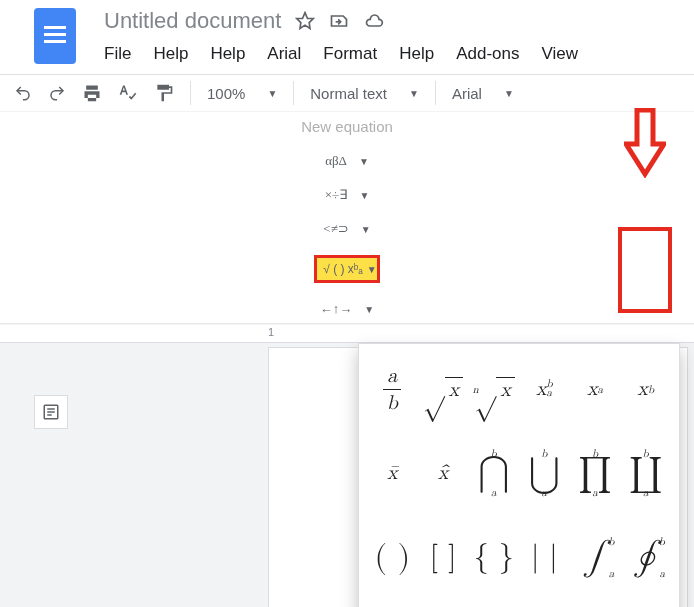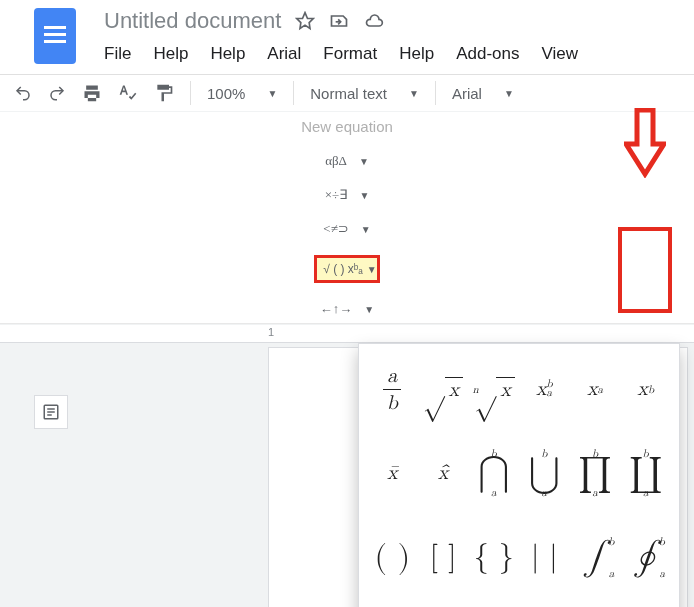--- a/index.html
+++ b/index.html
@@ -81,21 +81,21 @@
     color: #5f6368;
     font-size: 13px;
     flex-direction: column;
   }
   .eq-label { color: #b0b0b0; font-size: 15px; }
   .eq-btn { display:flex; align-items:center; gap:12px; font-family: Georgia, serif; }
   .eq-math-highlight {
     border: 3px solid #e52b1f;
     padding: 4px 0 4px 6px;
     display:flex; align-items:center; gap:4px;
-    background:#fef9c3;
+    background:#fde047;
   }
   
   .canvas-area {
     background: #f1f3f4;
     height: 500px;
     position: relative;
     border-top: 1px solid #f1f3f4;
   }
   .ruler {
     height: 18px;

